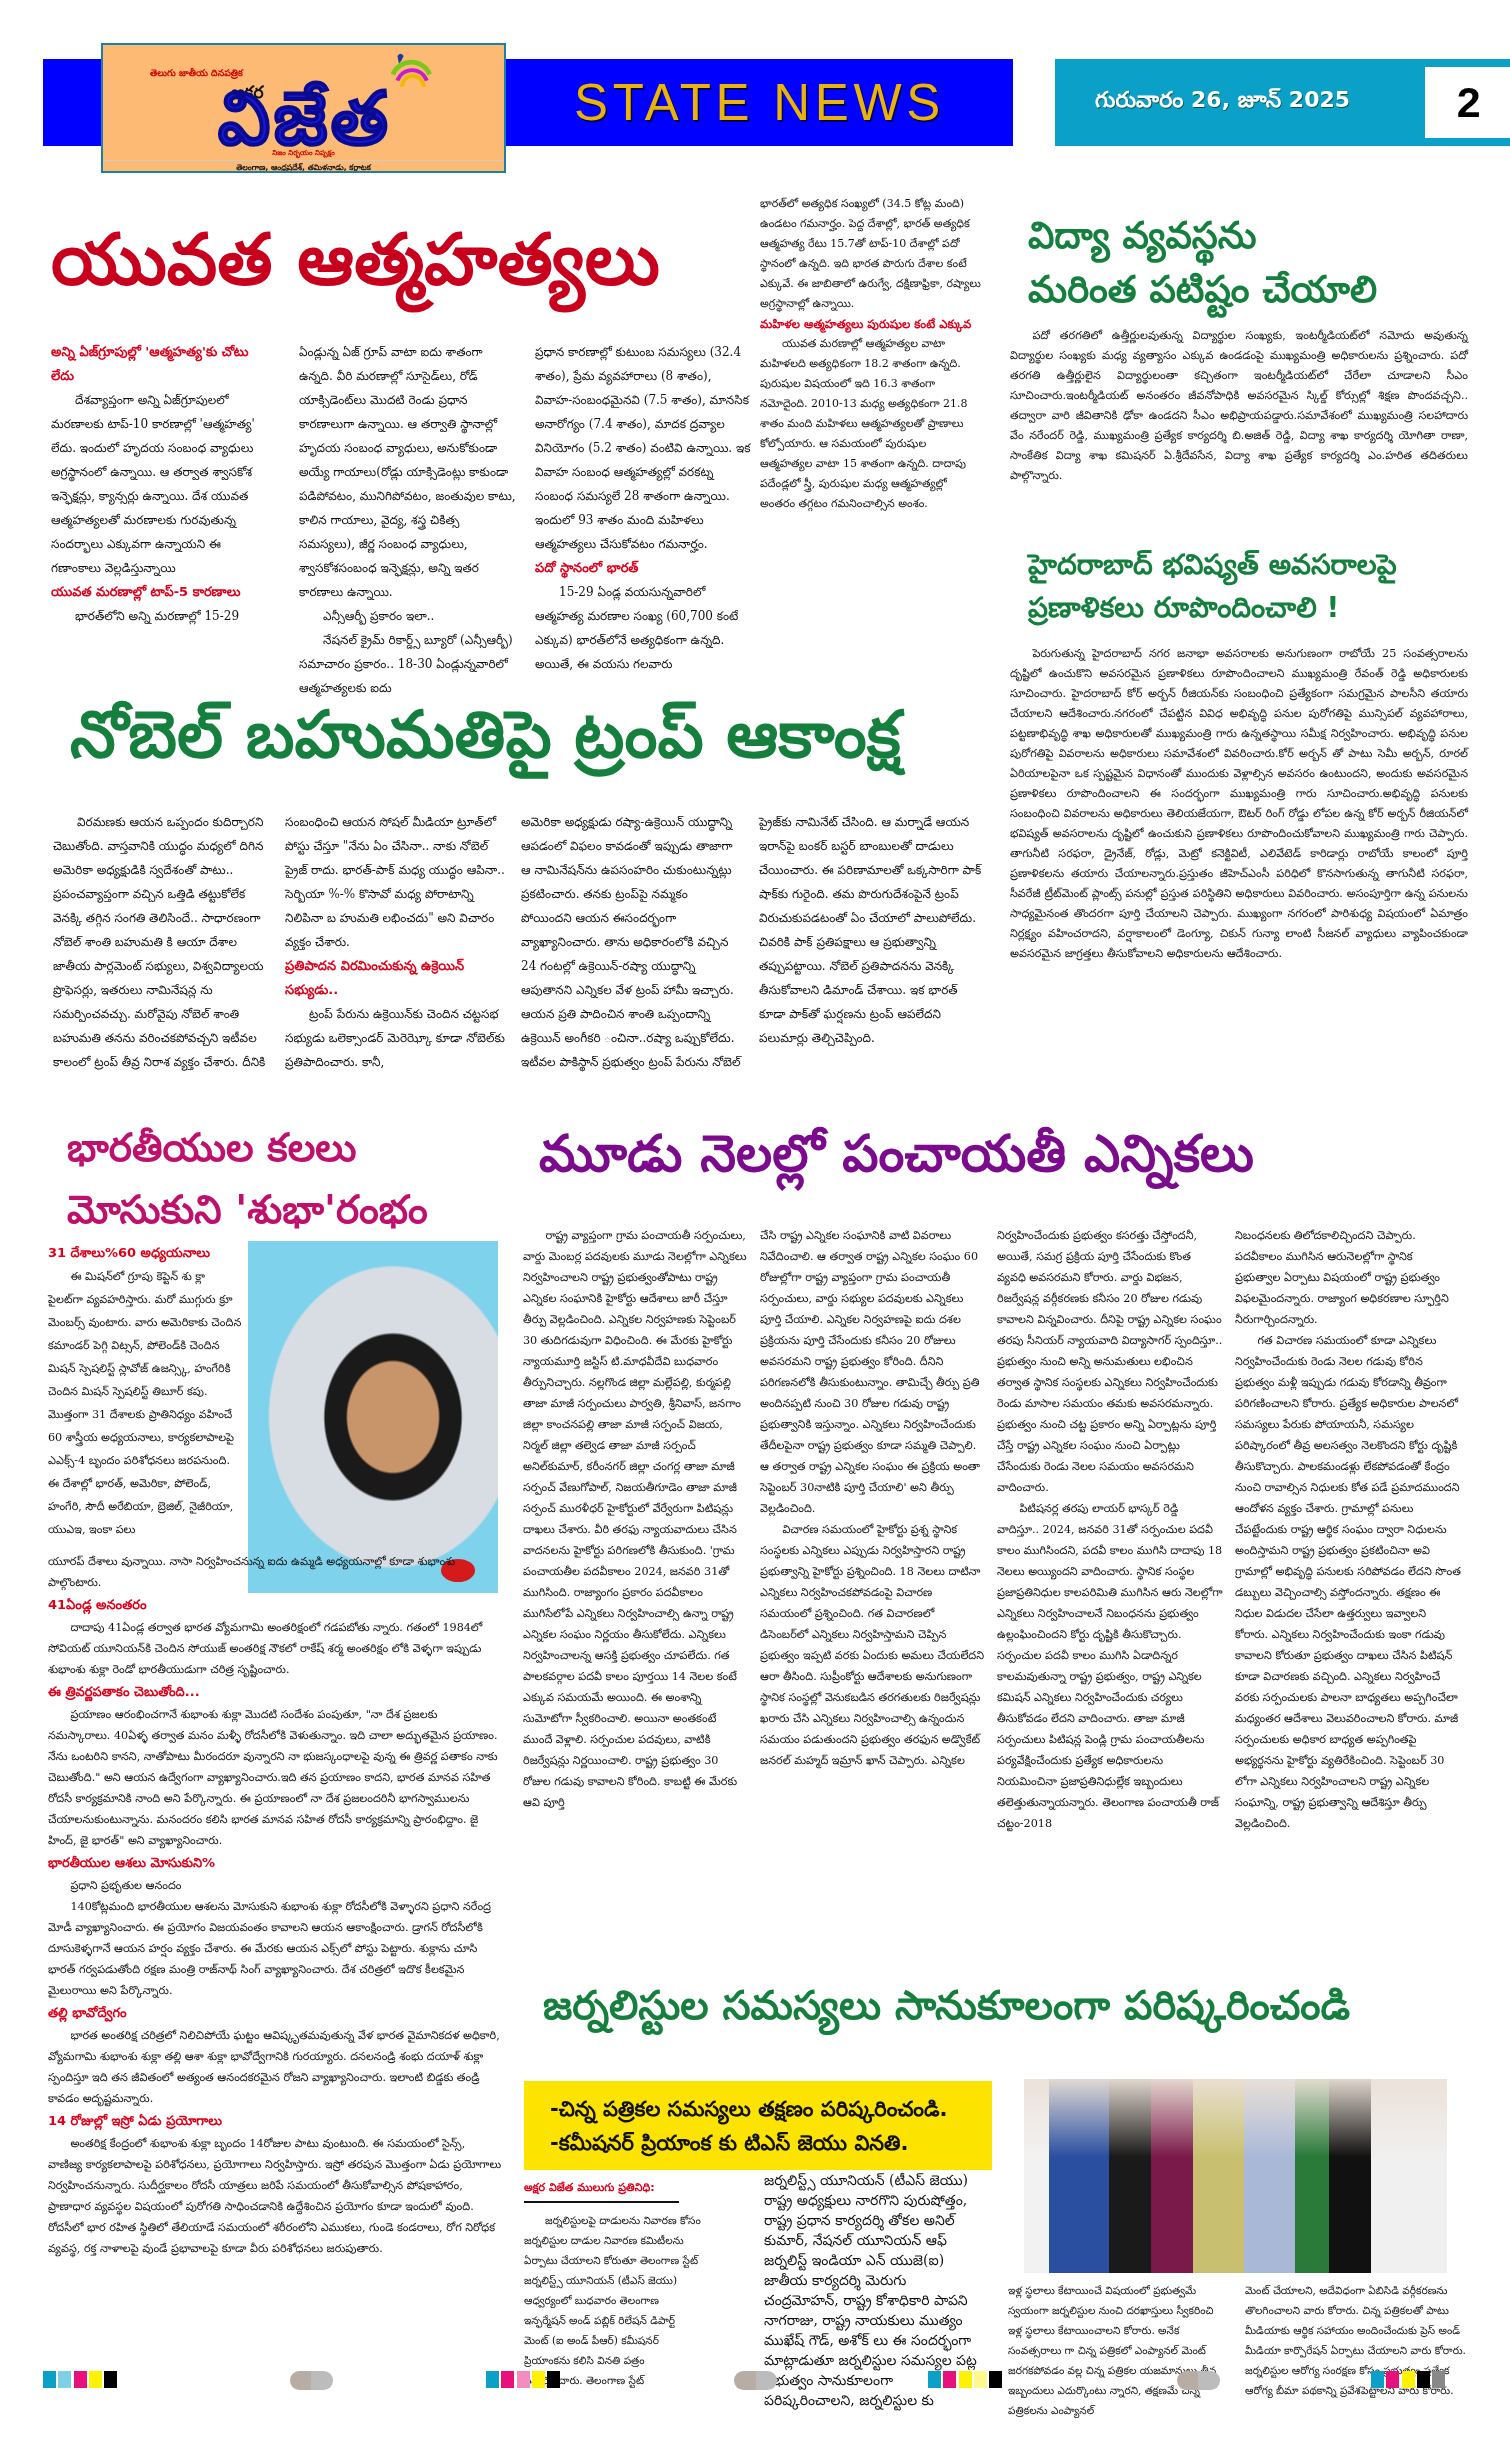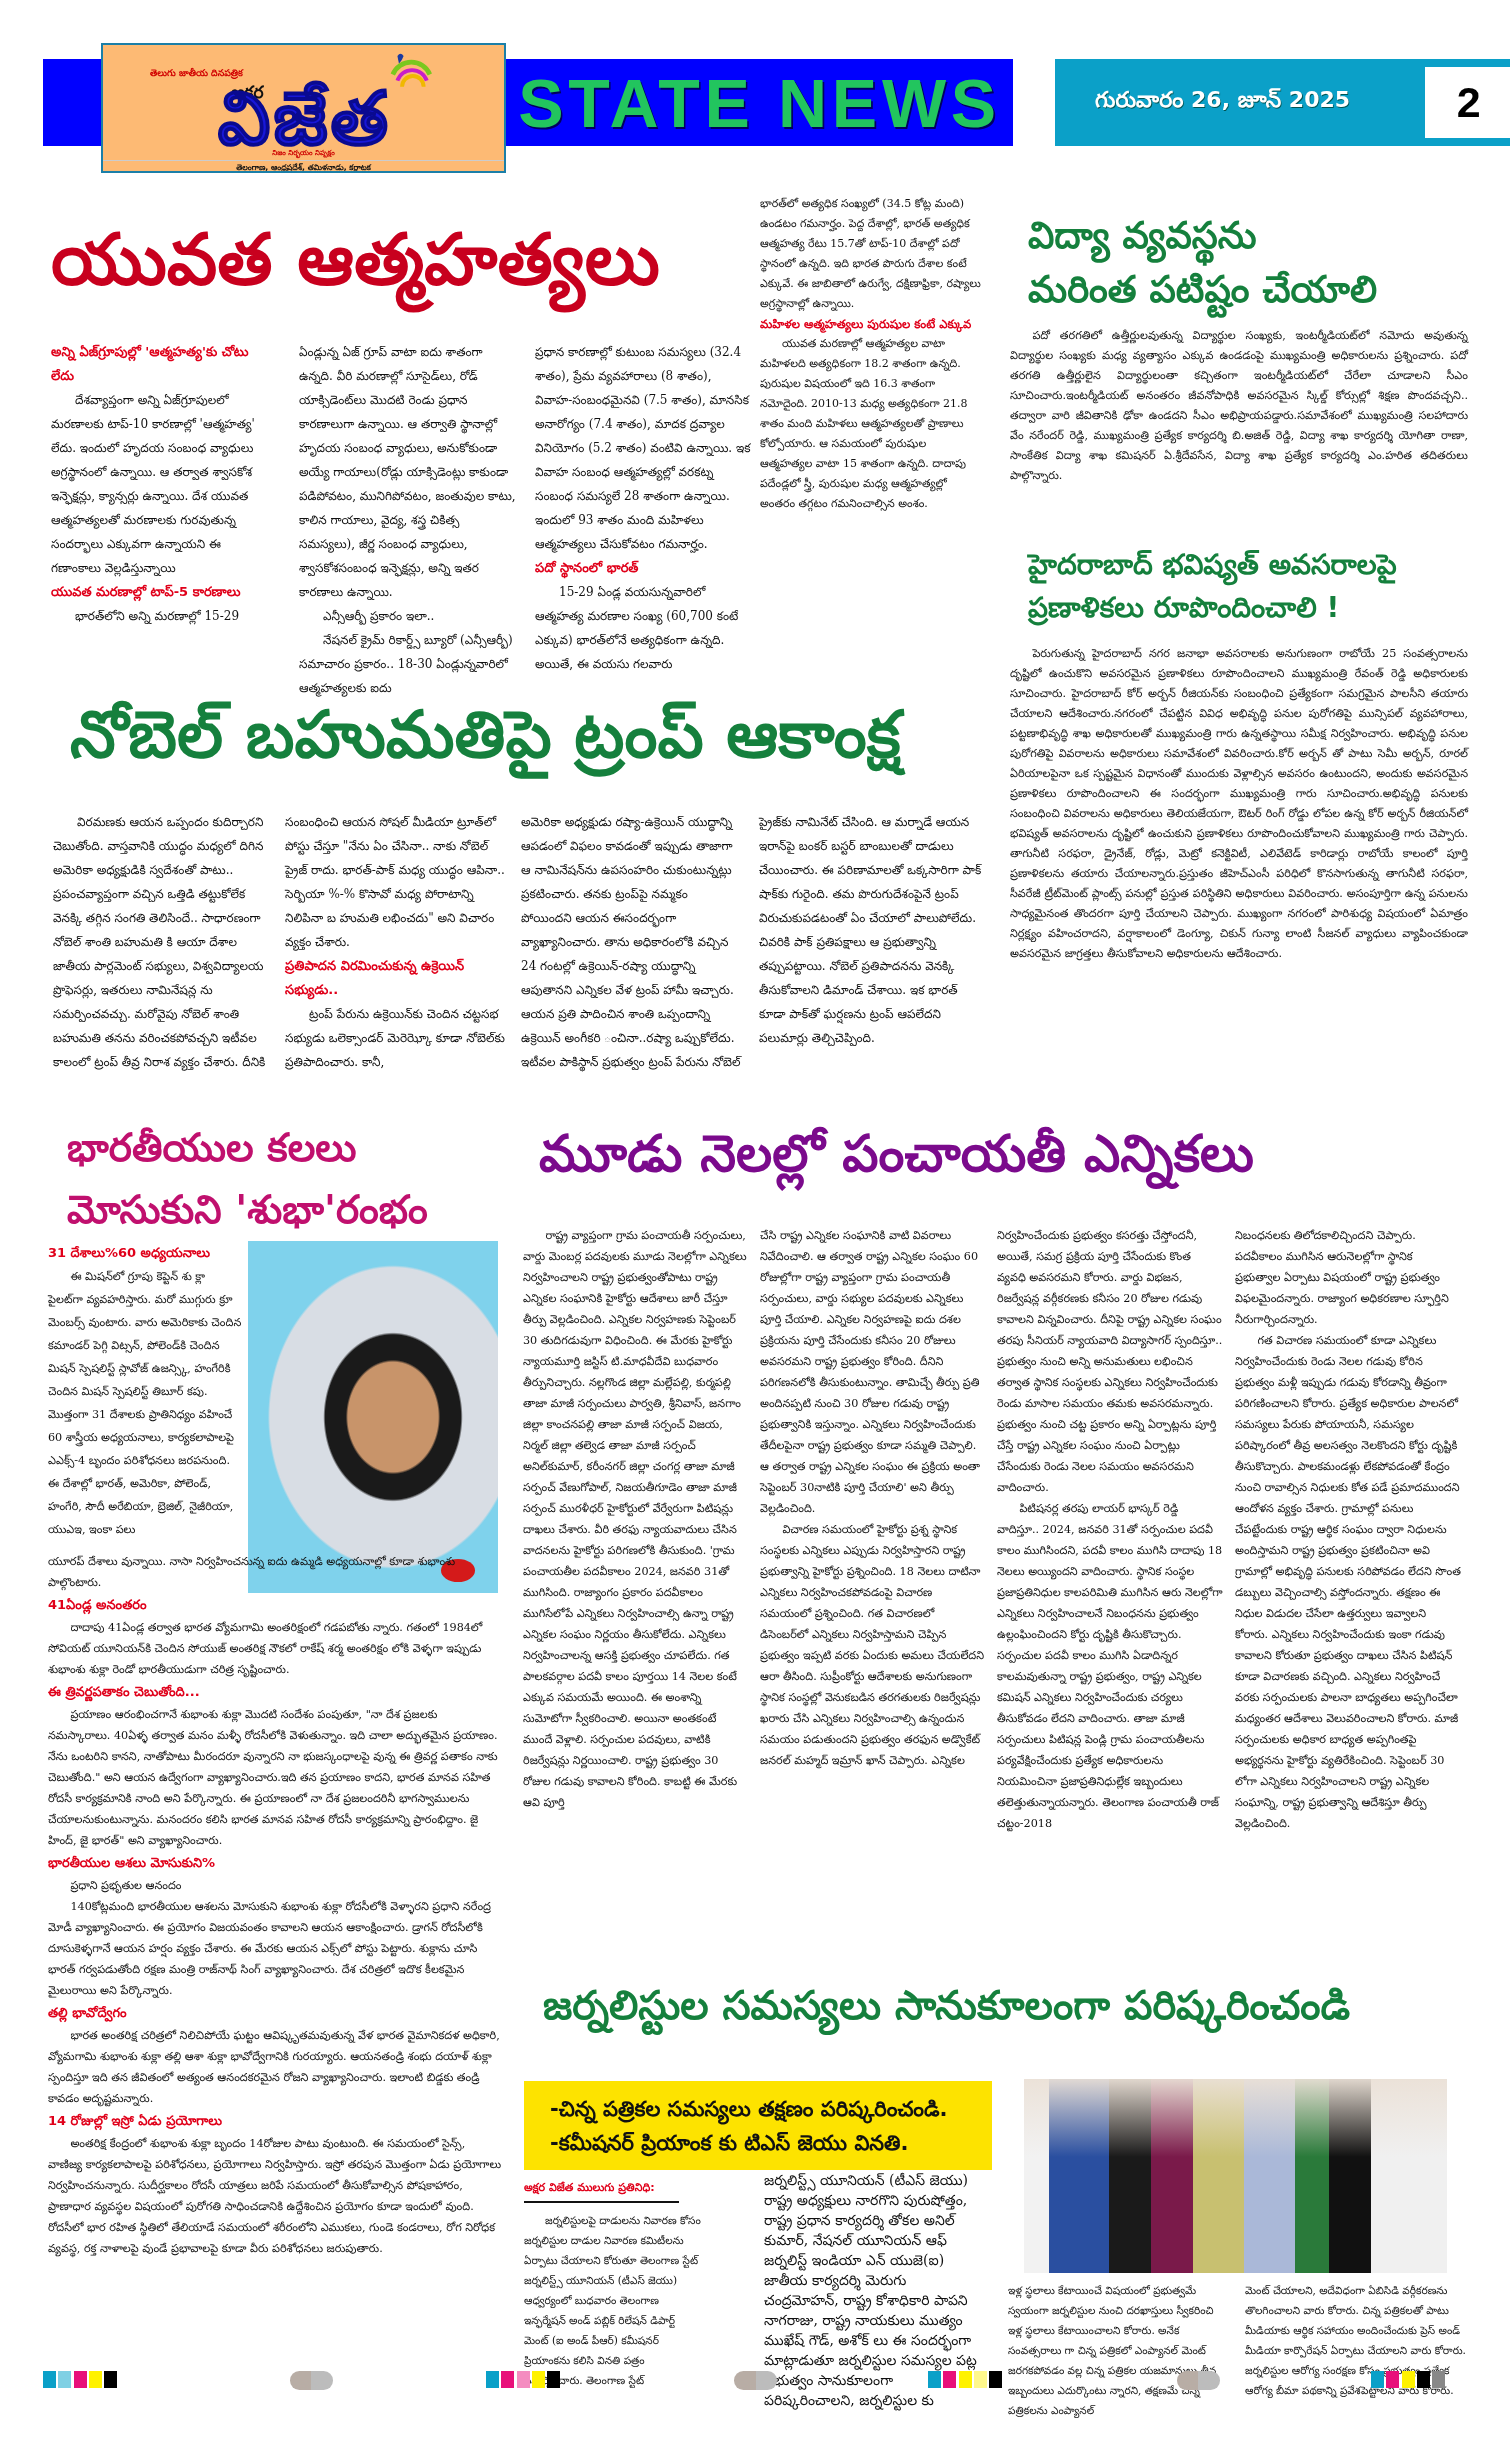--- a/index.html
+++ b/index.html
@@ -11,21 +11,21 @@
   .mast-bar-left { left: 43px; top: 59px; width: 465px; height: 87px; background: #0000ff; }
   .mast-logo { left: 101px; top: 43px; width: 405px; height: 130px; background: #fdba74; border: 2.3px solid #1b7fa8; box-sizing: border-box; overflow: hidden; }
   .logo-tag { position: absolute; left: 47px; top: 22px; font-family: "DejaVu Sans", sans-serif; font-size: 9.3px; font-weight: bold; color: #d10000; }
   .logo-akshara { position: absolute; left: 128px; top: 37px; font-family: "DejaVu Sans", sans-serif; font-size: 17px; font-weight: bold; color: #111; }
   .logo-main { position: absolute; left: 31px; top: 31px; width: 341px; text-align: center; font-family: "DejaVu Sans", sans-serif; font-size: 74px; font-weight: bold; color: #1818d8;
                -webkit-text-stroke: 1.6px #0a0a90; letter-spacing: 3.1px; line-height: 85px; }
   .logo-peacock { position: absolute; left: 279px; top: 6.2px; width: 54px; height: 47px; }
   .logo-motto { position: absolute; left: 0; width: 100%; top: 104px; text-align: center; font-family: "DejaVu Sans", sans-serif; font-size: 7px; color: #c00; font-weight: bold; }
   .logo-states { position: absolute; left: 0; width: 100%; top: 115px; text-align: center; font-family: "DejaVu Sans", sans-serif; font-size: 7.8px; color: #111; font-weight: bold; border-top: 0.8px solid #ccc; padding-top: 1.6px; }
   .mast-bar-mid { left: 506px; top: 59px; width: 507px; height: 87px; background: #0000ff; display: flex; align-items: center; justify-content: center; }
-  .mast-title { font-family: "Liberation Sans", sans-serif; font-weight: bold; font-size: 68px; color: #22c55e; letter-spacing: 4.7px; text-shadow: 1.6px 1.6px 0 #000060; }
+  .mast-title { font-family: "Liberation Sans", sans-serif; font-weight: normal; font-size: 51px; color: #eab308; letter-spacing: 4.7px; text-shadow: 1.6px 1.6px 0 #000060; }
   .mast-bar-right { left: 1055px; top: 59px; width: 462px; height: 87px; background: #0ba0c8; }
   .mast-date { position: absolute; left: 40px; top: 28px; font-family: "DejaVu Sans", sans-serif; font-weight: bold; font-size: 22px; color: #ffffff; text-shadow: 0.8px 0.8px 0 #055; }
   .mast-page { position: absolute; right: 4.7px; top: 7.8px; width: 87px; height: 71px; background: #fff; display: flex; align-items: center; justify-content: center;
                font-family: "Liberation Sans", sans-serif; font-size: 43px; font-weight: bold; color: #000; }
 
   
   .hl { font-family: "DejaVu Sans", sans-serif; font-weight: bold; line-height: 1.15; white-space: nowrap; }
   .hl-red { color: #c8001e; }
   .hl-black { color: #15803d; }
   .hl-purple { color: #7b0a8c; }
@@ -145,21 +145,21 @@
 <div class="abs col" style="left:48px; top:1551px; width:454px; font-size:11.2px; line-height:21px;">
   <p style="text-indent:0">యూరప్ దేశాలు వున్నాయి. నాసా నిర్వహించనున్న ఐదు ఉమ్మడి అధ్యయనాల్లో కూడా శుభాంశు పాల్గొంటారు.</p>
   <div class="sub">41ఏండ్ల అనంతరం</div>
   <p>దాదాపు 41ఏండ్ల తర్వాత భారత వ్యోమగామి అంతరిక్షంలో గడపబోతు న్నారు. గతంలో 1984లో సోవియట్ యూనియన్‌కి చెందిన సోయుజ్ అంతరిక్ష నౌకలో రాకేష్ శర్మ అంతరిక్షం లోకి వెళ్ళగా ఇప్పుడు శుభాంశు శుక్లా రెండో భారతీయుడుగా చరిత్ర సృష్టించారు.</p>
   <div class="sub">ఈ త్రివర్ణపతాకం చెబుతోంది...</div>
   <p>ప్రయాణం ఆరంభించగానే శుభాంశు శుక్లా మొదటి సందేశం పంపుతూ, "నా దేశ ప్రజలకు నమస్కారాలు. 40ఏళ్ళ తర్వాత మనం మళ్ళీ రోదసీలోకి వెళుతున్నాం. ఇది చాలా అద్భుతమైన ప్రయాణం. నేను ఒంటరిని కానని, నాతోపాటు మీరందరూ వున్నారని నా భుజస్కంధాలపై వున్న ఈ త్రివర్ణ పతాకం నాకు చెబుతోంది." అని ఆయన ఉద్వేగంగా వ్యాఖ్యానించారు.ఇది తన ప్రయాణం కాదని, భారత మానవ సహిత రోదసీ కార్యక్రమానికి నాంది అని పేర్కొన్నారు. ఈ ప్రయాణంలో నా దేశ ప్రజలందరినీ భాగస్వాములను చేయాలనుకుంటున్నాను. మనందరం కలిసి భారత మానవ సహిత రోదసీ కార్యక్రమాన్ని ప్రారంభిద్దాం. జై హింద్, జై భారత్" అని వ్యాఖ్యానించారు.</p>
   <div class="sub">భారతీయుల ఆశలు మోసుకుని%</div>
   <p>ప్రధాని ప్రభృతుల ఆనందం</p>
   <p>140కోట్లమంది భారతీయుల ఆశలను మోసుకుని శుభాంశు శుక్లా రోదసీలోకి వెళ్ళారని ప్రధాని నరేంద్ర మోడీ వ్యాఖ్యానించారు. ఈ ప్రయోగం విజయవంతం కావాలని ఆయన ఆకాంక్షించారు. డ్రాగన్ రోదసీలోకి దూసుకెళ్ళగానే ఆయన హర్షం వ్యక్తం చేశారు. ఈ మేరకు ఆయన ఎక్స్‌లో పోస్టు పెట్టారు. శుక్లాను చూసి భారత్ గర్వపడుతోంది రక్షణ మంత్రి రాజ్‌నాథ్ సింగ్ వ్యాఖ్యానించారు. దేశ చరిత్రలో ఇదొక కీలకమైన మైలురాయి అని పేర్కొన్నారు.</p>
   <div class="sub">తల్లి భావోద్వేగం</div>
-  <p>భారత అంతరిక్ష చరిత్రలో నిలిచిపోయే ఘట్టం ఆవిష్కృతమవుతున్న వేళ భారత వైమానికదళ అధికారి, వ్యోమగామి శుభాంశు శుక్లా తల్లి ఆశా శుక్లా భావోద్వేగానికి గురయ్యారు. ఆయనతండ్రి శంభు దయాళ్ శుక్లా స్పందిస్తూ ఇది తన జీవితంలో అత్యంత ఆనందకరమైన రోజని వ్యాఖ్యానించారు. ఇలాంటి బిడ్డకు తండ్రి కావడం అదృష్టమన్నారు.</p>
+  <p>భారత అంతరిక్ష చరిత్రలో నిలిచిపోయే ఘట్టం ఆవిష్కృతమవుతున్న వేళ భారత వైమానికదళ అధికారి, వ్యోమగామి శుభాంశు శుక్లా తల్లి ఆశా శుక్లా భావోద్వేగానికి గురయ్యారు. దనలనండ్రి శంభు దయాళ్ శుక్లా స్పందిస్తూ ఇది తన జీవితంలో అత్యంత ఆనందకరమైన రోజని వ్యాఖ్యానించారు. ఇలాంటి బిడ్డకు తండ్రి కావడం అదృష్టమన్నారు.</p>
   <div class="sub">14 రోజుల్లో ఇస్రో ఏడు ప్రయోగాలు</div>
   <p>అంతరిక్ష కేంద్రంలో శుభాంశు శుక్లా బృందం 14రోజుల పాటు వుంటుంది. ఈ సమయంలో సైన్స్, వాణిజ్య కార్యకలాపాలపై పరిశోధనలు, ప్రయోగాలు నిర్వహిస్తారు. ఇస్రో తరపున మొత్తంగా ఏడు ప్రయోగాలు నిర్వహించనున్నారు. సుదీర్ఘకాలం రోదసీ యాత్రలు జరిపే సమయంలో తీసుకోవాల్సిన పోషకాహారం, ప్రాణాధార వ్యవస్థల విషయంలో పురోగతి సాధించడానికి ఉద్దేశించిన ప్రయోగం కూడా ఇందులో వుంది. రోదసీలో భార రహిత స్థితిలో తేలియాడే సమయంలో శరీరంలోని ఎముకలు, గుండె కండరాలు, రోగ నిరోధక వ్యవస్థ, రక్త నాళాలపై వుండే ప్రభావాలపై కూడా వీరు పరిశోధనలు జరుపుతారు.</p>
 </div>
 
 <div class="abs hl hl-purple" style="left:539px; top:1125px; font-size:51px;">మూడు నెలల్లో పంచాయతీ ఎన్నికలు</div>
 <div class="abs col" style="left:523px; top:1225px; width:226px; font-size:11.2px; line-height:21px;">
   <p>రాష్ట్ర వ్యాప్తంగా గ్రామ పంచాయతీ సర్పంచులు, వార్డు మెంబర్ల పదవులకు మూడు నెలల్లోగా ఎన్నికలు నిర్వహించాలని రాష్ట్ర ప్రభుత్వంతోపాటు రాష్ట్ర ఎన్నికల సంఘానికి హైకోర్టు ఆదేశాలు జారీ చేస్తూ తీర్పు వెల్లడించింది. ఎన్నికల నిర్వహణకు సెప్టెంబర్ 30 తుదిగడువుగా విధించింది. ఈ మేరకు హైకోర్టు న్యాయమూర్తి జస్టిస్ టి.మాధవీదేవి బుధవారం తీర్పునిచ్చారు. నల్లగొండ జిల్లా మల్లేపల్లి, కుర్మపల్లి తాజా మాజీ సర్పంచులు పార్వతి, శ్రీనివాస్, జనగాం జిల్లా కాంచనపల్లి తాజా మాజీ సర్పంచ్ విజయ, నిర్మల్ జిల్లా తల్వెడ తాజా మాజీ సర్పంచ్ అనిల్‌కుమార్, కరీంనగర్ జిల్లా చంగర్ల తాజా మాజీ సర్పంచ్ వేణుగోపాల్, నిజయతీగూడెం తాజా మాజీ సర్పంచ్ మురళీధర్ హైకోర్టులో వేర్వేరుగా పిటిషన్లు దాఖలు చేశారు. వీరి తరఫు న్యాయవాదులు చేసిన వాదనలను హైకోర్టు పరిగణలోకి తీసుకుంది. 'గ్రామ పంచాయతీల పదవీకాలం 2024, జనవరి 31తో ముగిసింది. రాజ్యాంగం ప్రకారం పదవీకాలం ముగిసేలోపే ఎన్నికలు నిర్వహించాల్సి ఉన్నా రాష్ట్ర ఎన్నికల సంఘం నిర్ణయం తీసుకోలేదు. ఎన్నికలు నిర్వహించాలన్న ఆసక్తి ప్రభుత్వం చూపలేదు. గత పాలకవర్గాల పదవీ కాలం పూర్తయి 14 నెలల కంటే ఎక్కువ సమయమే అయింది. ఈ అంశాన్ని సుమోటోగా స్వీకరించాలి. అయినా అంతకంటే ముందే వెళ్లాలి. సర్పంచుల పదవులు, వాటికి రిజర్వేషన్లు నిర్ణయించాలి. రాష్ట్ర ప్రభుత్వం 30 రోజుల గడువు కావాలని కోరింది. కాబట్టి ఈ మేరకు ఆవి పూర్తి</p>
 </div>
 <div class="abs col" style="left:760px; top:1225px; width:226px; font-size:11.2px; line-height:21px;">
   <p style="text-indent:0">చేసి రాష్ట్ర ఎన్నికల సంఘానికి వాటి వివరాలు నివేదించాలి. ఆ తర్వాత రాష్ట్ర ఎన్నికల సంఘం 60 రోజుల్లోగా రాష్ట్ర వ్యాప్తంగా గ్రామ పంచాయతీ సర్పంచులు, వార్డు సభ్యుల పదవులకు ఎన్నికలు పూర్తి చేయాలి. ఎన్నికల నిర్వహణపై ఐదు దశల ప్రక్రియను పూర్తి చేసేందుకు కనీసం 20 రోజులు అవసరమని రాష్ట్ర ప్రభుత్వం కోరింది. దీనిని పరిగణనలోకి తీసుకుంటున్నాం. తామిచ్చే తీర్పు ప్రతి అందినప్పటి నుంచి 30 రోజుల గడువు రాష్ట్ర ప్రభుత్వానికి ఇస్తున్నాం. ఎన్నికలు నిర్వహించేందుకు తేదీలపైనా రాష్ట్ర ప్రభుత్వం కూడా సమ్మతి చెప్పాలి. ఆ తర్వాత రాష్ట్ర ఎన్నికల సంఘం ఈ ప్రక్రియ అంతా సెప్టెంబర్ 30నాటికి పూర్తి చేయాలి' అని తీర్పు వెల్లడించింది.</p>

